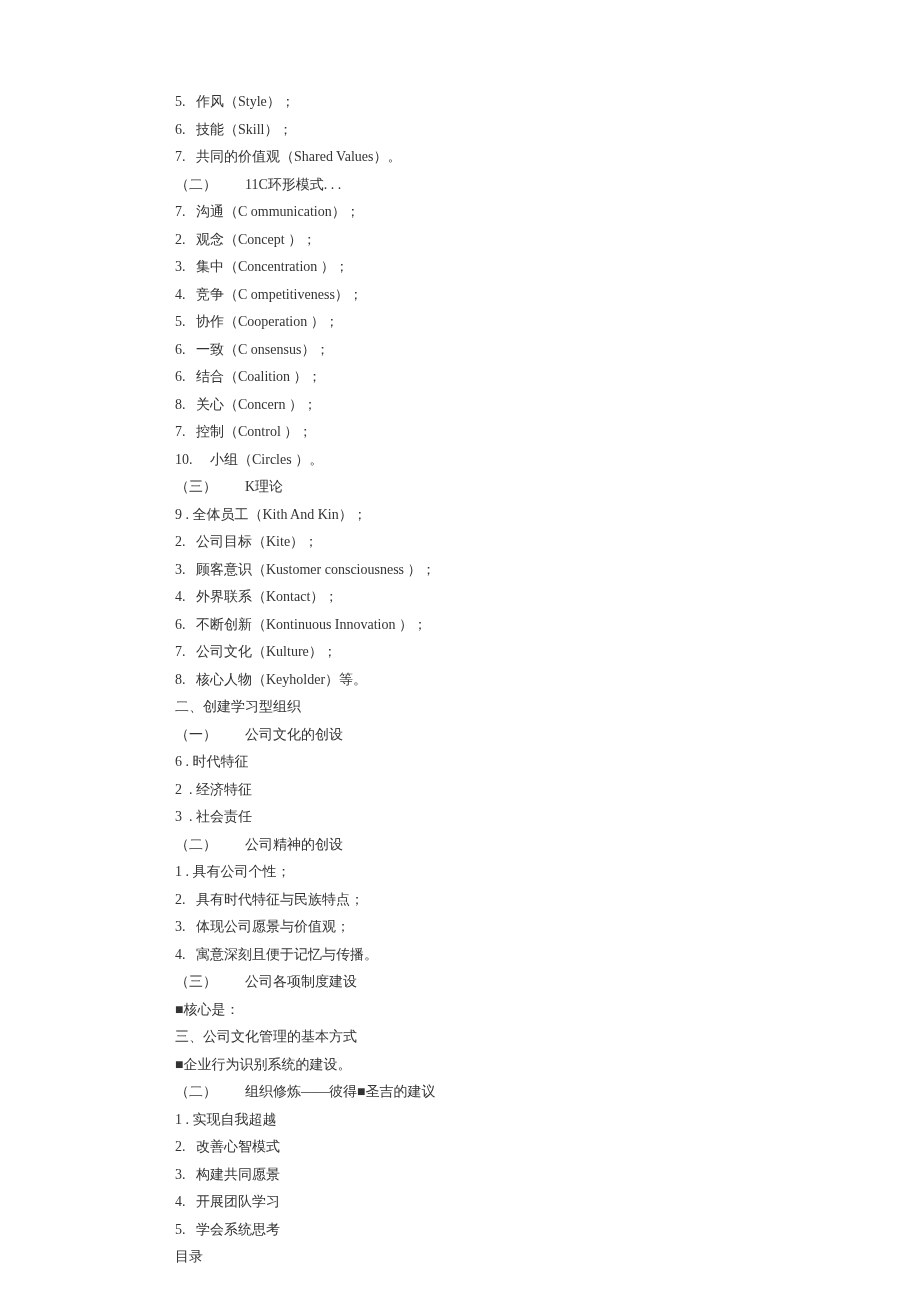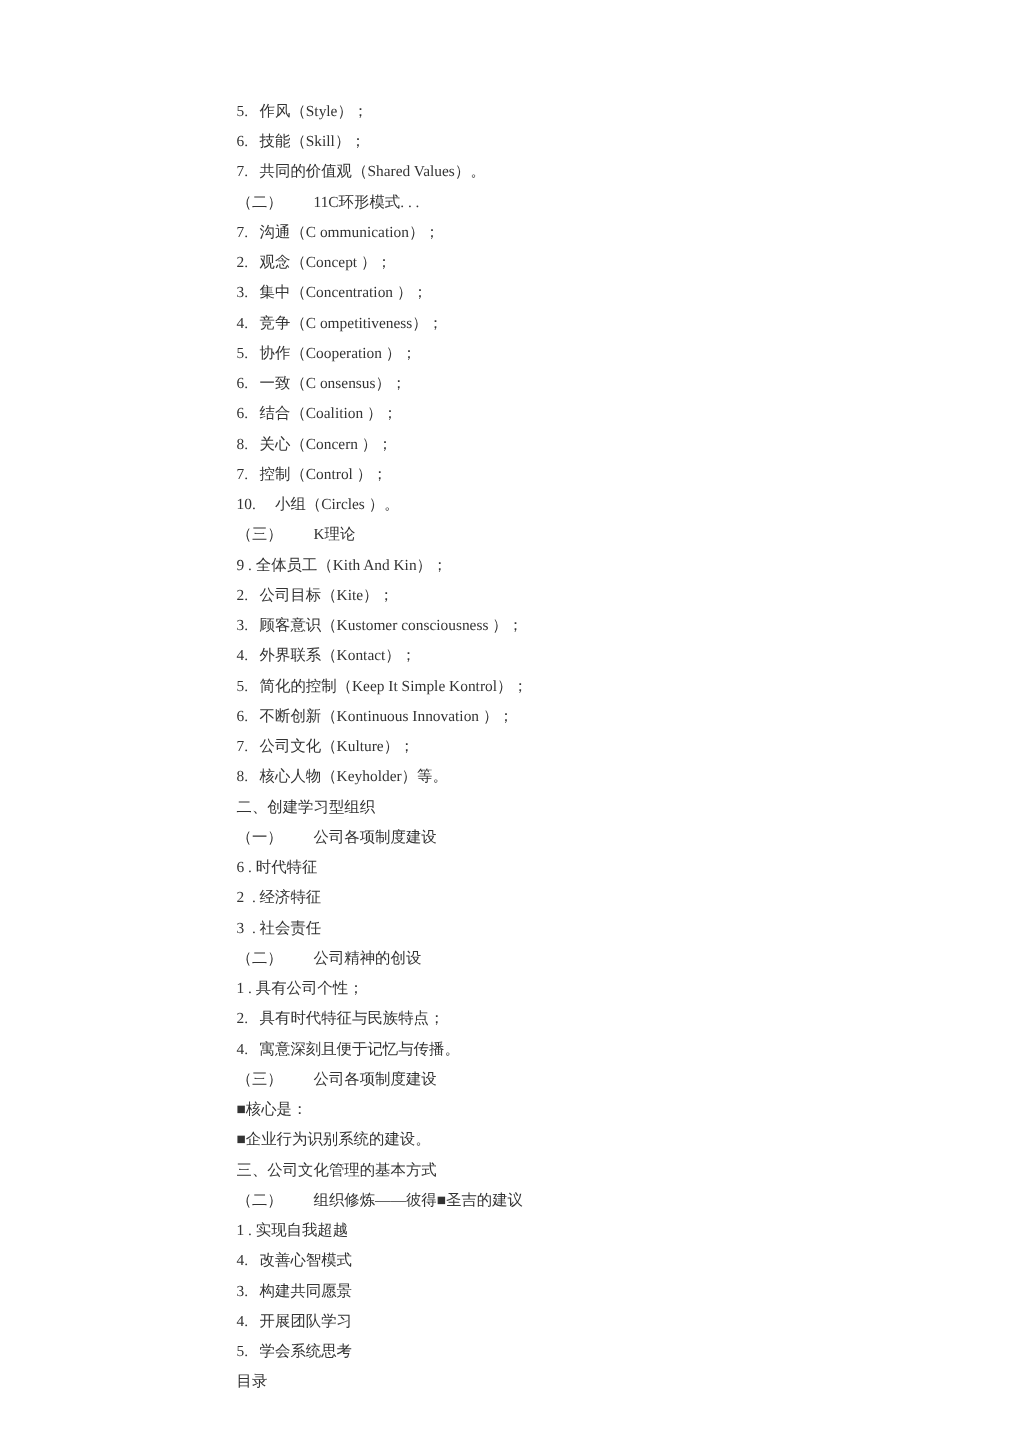--- a/index.html
+++ b/index.html
@@ -12,21 +12,20 @@
       width: 920px;
       min-height: 1302px;
       font-family: "SimSun", "宋体", serif;
       font-size: 14px;
       color: #333333;
       padding: 88px 0 0 175px;
     }
     .line {
       line-height: 27.5px;
       white-space: pre;
-      margin-left: 40px;
     }
   </style>
 </head>
 <body>
 
 <div id="content">
     <div class="line">5.   作风（Style）；</div>
     <div class="line">6.   技能（Skill）；</div>
     <div class="line">7.   共同的价值观（Shared Values）。</div>
     <div class="line">（二）        11C环形模式. . .</div>
@@ -38,37 +37,37 @@
     <div class="line">6.   一致（C onsensus）；</div>
     <div class="line">6.   结合（Coalition ）；</div>
     <div class="line">8.   关心（Concern ）；</div>
     <div class="line">7.   控制（Control ）；</div>
     <div class="line">10.     小组（Circles ）。</div>
     <div class="line">（三）        K理论</div>
     <div class="line">9 . 全体员工（Kith And Kin）；</div>
     <div class="line">2.   公司目标（Kite）；</div>
     <div class="line">3.   顾客意识（Kustomer consciousness ）；</div>
     <div class="line">4.   外界联系（Kontact）；</div>
-    <div class="line">5.   简化的控制（Keep It Simple Kontrol）；</div>
     <div class="line">6.   不断创新（Kontinuous Innovation ）；</div>
     <div class="line">7.   公司文化（Kulture）；</div>
     <div class="line">8.   核心人物（Keyholder）等。</div>
     <div class="line">二、创建学习型组织</div>
-    <div class="line">（一）        公司各项制度建设</div>
+    <div class="line">（一）        公司文化的创设</div>
     <div class="line">6 . 时代特征</div>
     <div class="line">2  . 经济特征</div>
     <div class="line">3  . 社会责任</div>
     <div class="line">（二）        公司精神的创设</div>
     <div class="line">1 . 具有公司个性；</div>
     <div class="line">2.   具有时代特征与民族特点；</div>
+    <div class="line">3.   体现公司愿景与价值观；</div>
     <div class="line">4.   寓意深刻且便于记忆与传播。</div>
     <div class="line">（三）        公司各项制度建设</div>
     <div class="line">■核心是：</div>
+    <div class="line">三、公司文化管理的基本方式</div>
     <div class="line">■企业行为识别系统的建设。</div>
-    <div class="line">三、公司文化管理的基本方式</div>
     <div class="line">（二）        组织修炼——彼得■圣吉的建议</div>
     <div class="line">1 . 实现自我超越</div>
-    <div class="line">4.   改善心智模式</div>
+    <div class="line">2.   改善心智模式</div>
     <div class="line">3.   构建共同愿景</div>
     <div class="line">4.   开展团队学习</div>
     <div class="line">5.   学会系统思考</div>
     <div class="line">目录</div>
   </div>
 
 </body></html>

